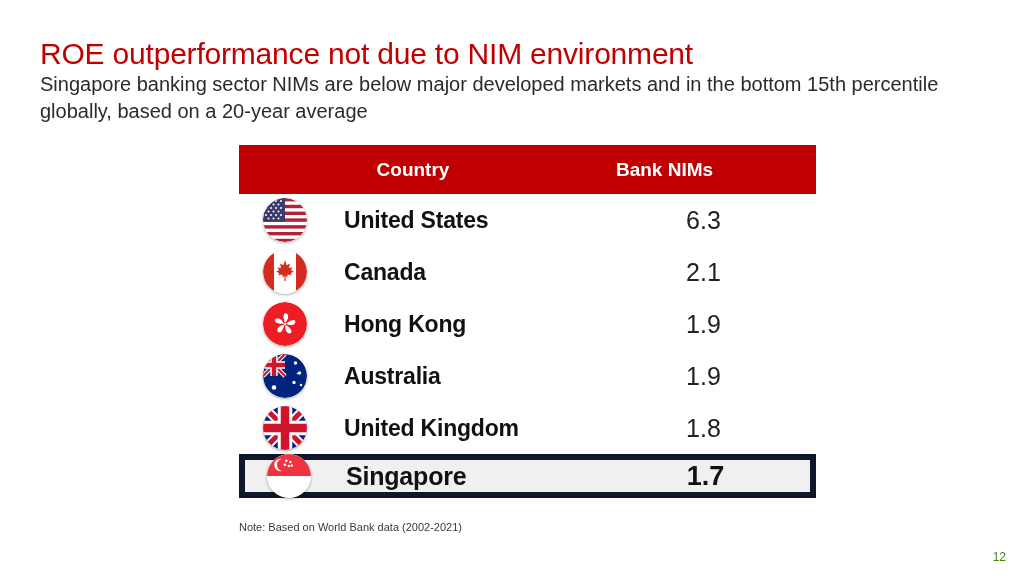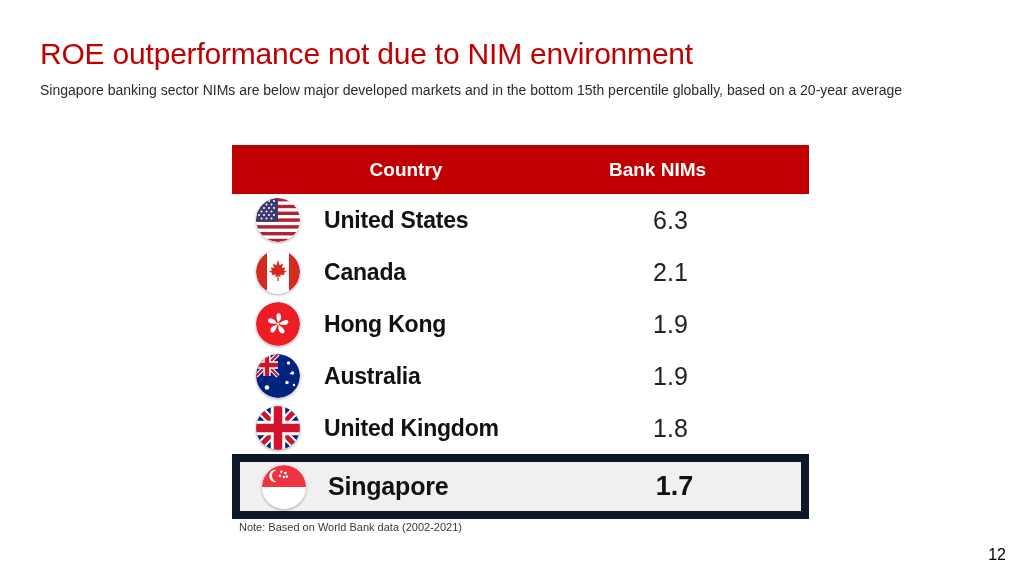--- a/index.html
+++ b/index.html
@@ -22,32 +22,32 @@
     width: 940px;
     font-size: 30px;
     font-weight: normal;
     color: #C00000;
     letter-spacing: -0.2px;
     line-height: 1.05;
     white-space: nowrap;
   }
   .subtitle {
     position: absolute;
-    left: 40px; top: 81px;
+    left: 40px; top: 71px;
     width: 930px;
-    font-size: 14px;
+    font-size: 20px;
     font-weight: normal;
     color: #2b2b2b;
     line-height: 1.33;
   }
 
   
   .table {
     position: absolute;
-    left: 232px; top: 145px;
+    left: 239px; top: 145px;
     width: 577px;
   }
   .thead {
     height: 49px;
     background: #C00000;
     display: flex;
     align-items: center;
   }
   .th {
     font-size: 19px;
@@ -56,20 +56,21 @@
     text-align: center;
   }
   .th-country { width: 330px; padding-left: 18px; }
   .th-value   { width: 247px; padding-right: 56px; }
 
   .row {
     height: 52px;
     display: flex;
     align-items: center;
     background: transparent;
+    gap: 13px;
   }
   .cell-flag {
     width: 92px;
     display: flex;
     align-items: center;
     justify-content: center;
     flex: none;
   }
   .cell-country {
     width: 256px;
@@ -84,23 +85,23 @@
     font-size: 25px;
     font-weight: normal;
     color: #222222;
     text-align: center;
     padding-right: 48px;
     flex: none;
   }
 
   
   .row.highlight {
-    border: 8px solid #0f172a;
+    border: 6px solid #0f172a;
     background: #f0f0f0;
-    height: 65px;
+    height: 44px;
     margin-top: 0px;
   }
   .row.highlight .cell-flag { width: 88px; }
   .row.highlight .cell-country { width: 256px; font-size: 25px; }
   .row.highlight .cell-value { font-size: 27px; font-weight: bold; color: #111111; }
 
   
   .flag {
     width: 44px; height: 44px;
     border-radius: 50%;
@@ -134,22 +135,22 @@
     font-size: 26px;
     font-weight: bold;
     color: #111111;
     letter-spacing: -0.5px;
     line-height: 1;
   }
 
   .pagenum {
     position: absolute;
     right: 18px; bottom: 12px;
-    font-size: 16px;
-    color: #000000;
+    font-size: 12px;
+    color: #4d7c0f;
   }
 </style>
 </head>
 <body>
 
 <div class="slide">
 
   <div class="title">ROE outperformance not due to NIM environment</div>
   <div class="subtitle">Singapore banking sector NIMs are below major developed markets and in the bottom 15th percentile globally, based on a 20-year average</div>
 

